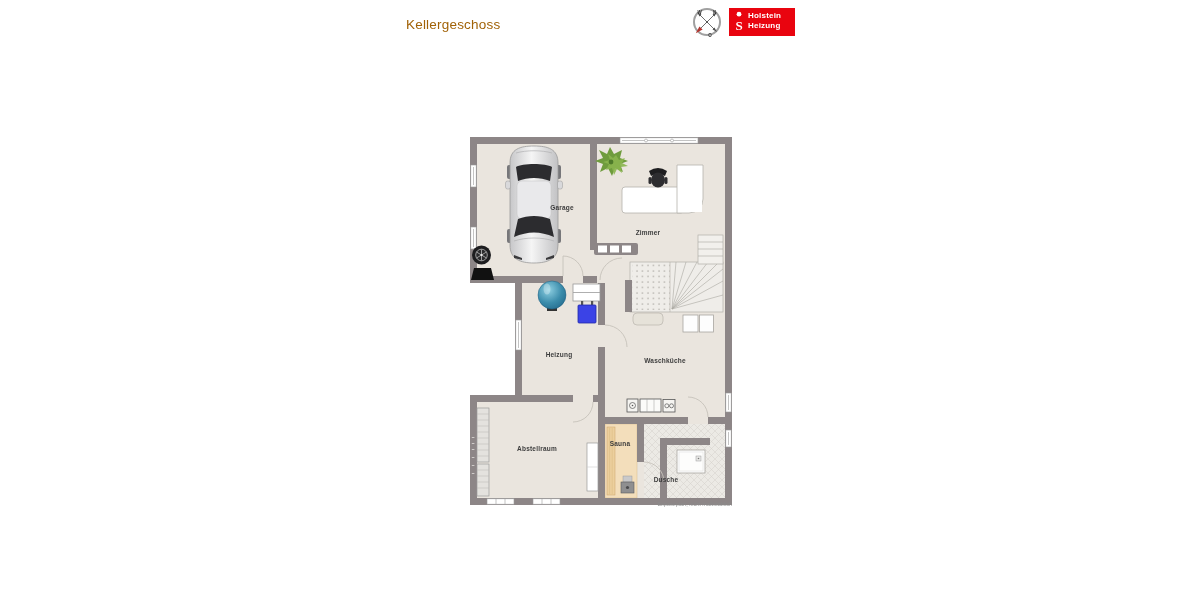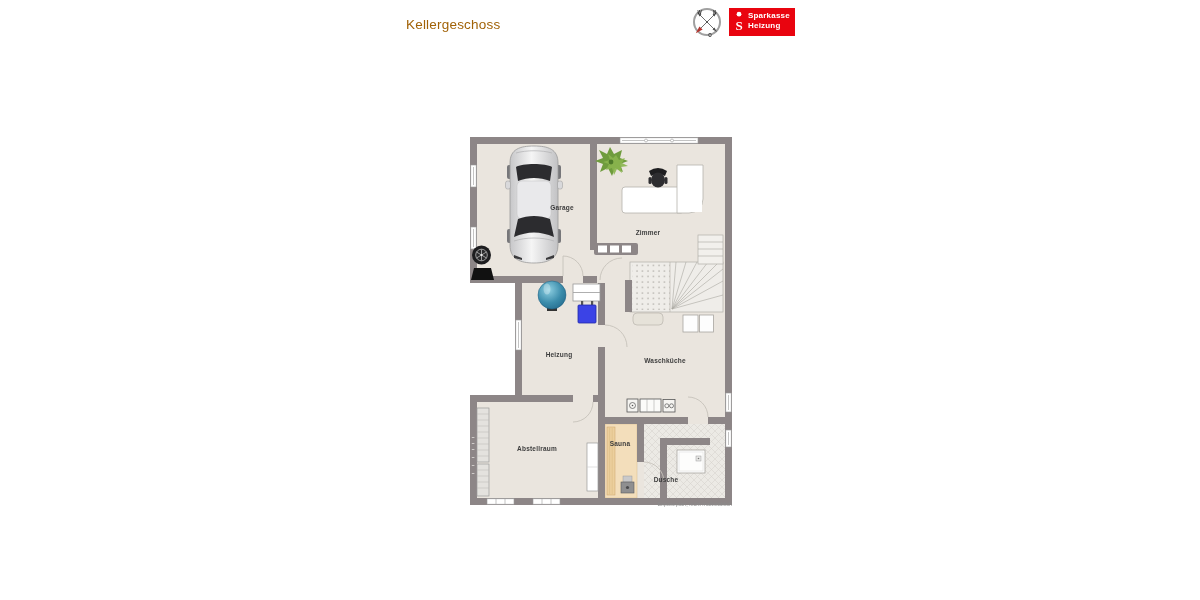--- a/index.html
+++ b/index.html
@@ -42,21 +42,21 @@
       <text x="21" y="32.5">O</text>
     </g>
   </svg>
 
   <div id="logo" style="background:#e9040f">
     <svg width="16" height="22" style="position:absolute;left:3px;top:3px" viewBox="0 0 16 22">
       <circle cx="7" cy="3.2" r="2.4" fill="#fff"></circle>
       <text x="7" y="19" text-anchor="middle" font-size="13" font-weight="bold" fill="#fff" font-family="Liberation Serif, serif">S</text>
     </svg>
     <div class="brand-text">
-      <div>Sparkasse</div>
+      <div>Holstein</div>
       <div>Heizung</div>
     </div>
   </div>
 
   <svg id="plan" viewBox="0 0 262 368">
     <defs>
       <pattern id="tile" width="7" height="7" patternUnits="userSpaceOnUse">
         <path d="M0,7 L7,0 M0,0 L7,7" stroke="#d4d1ca" stroke-width="0.5" fill="none"></path>
       </pattern>
       <pattern id="dots" width="5.5" height="5.5" patternUnits="userSpaceOnUse">

